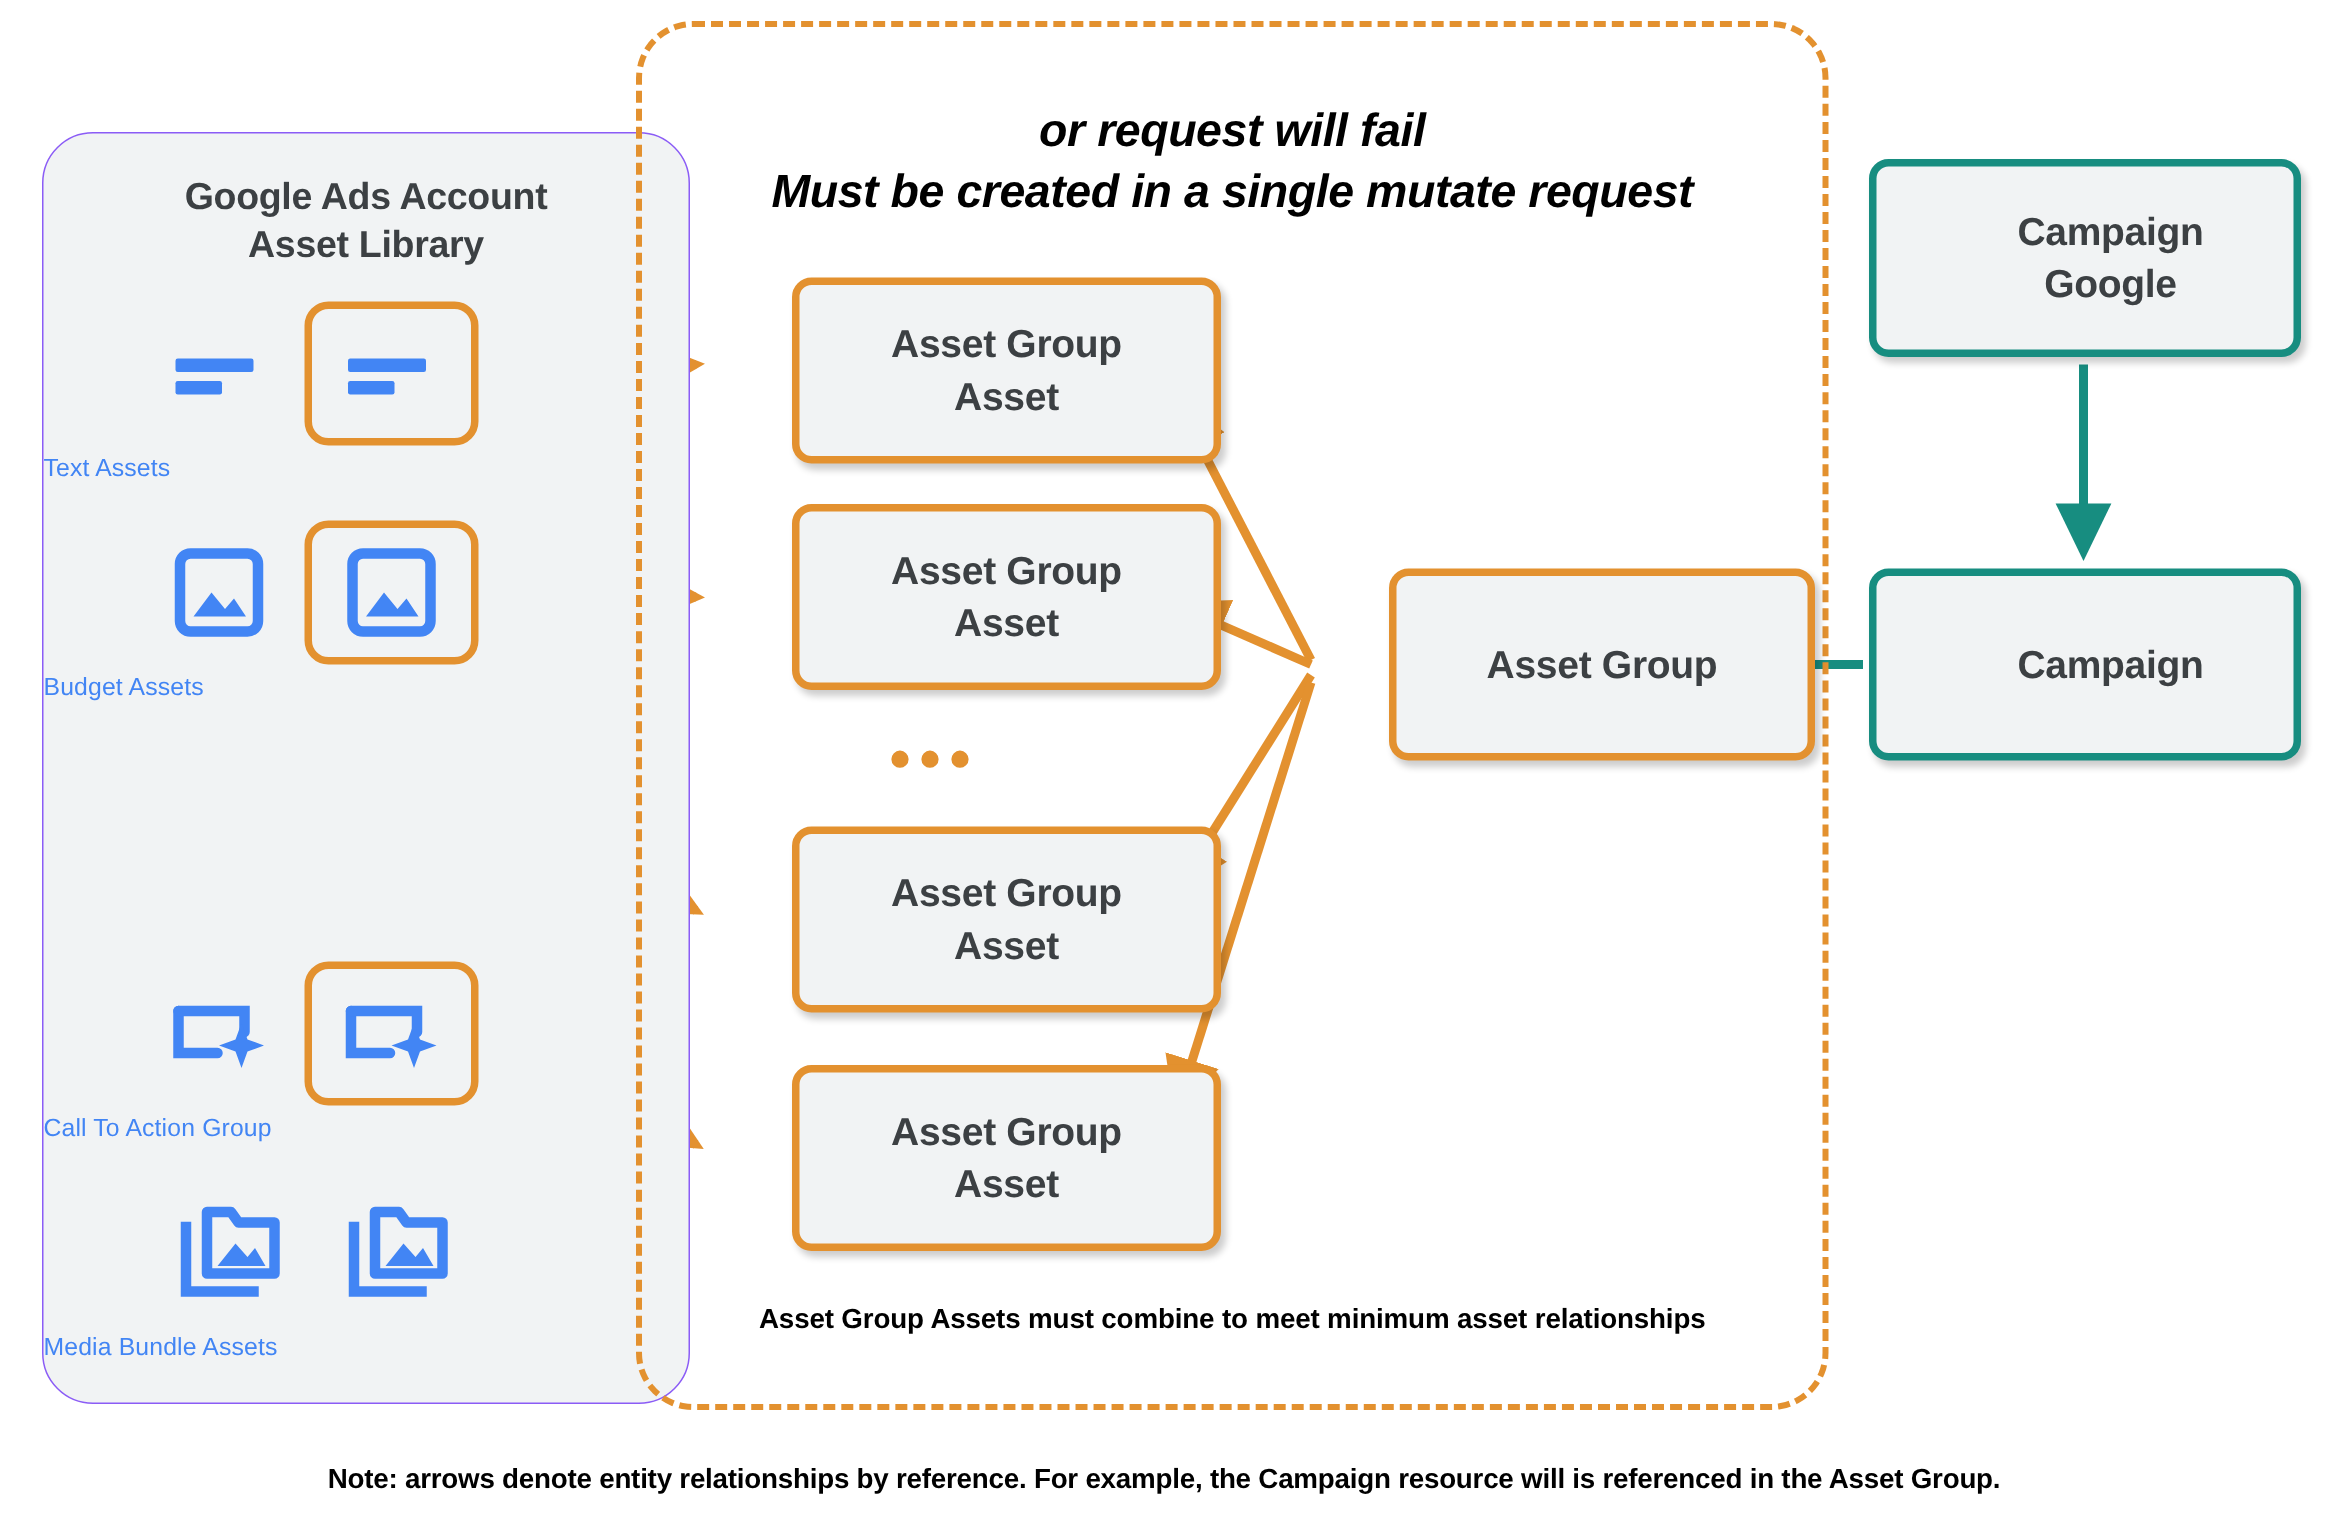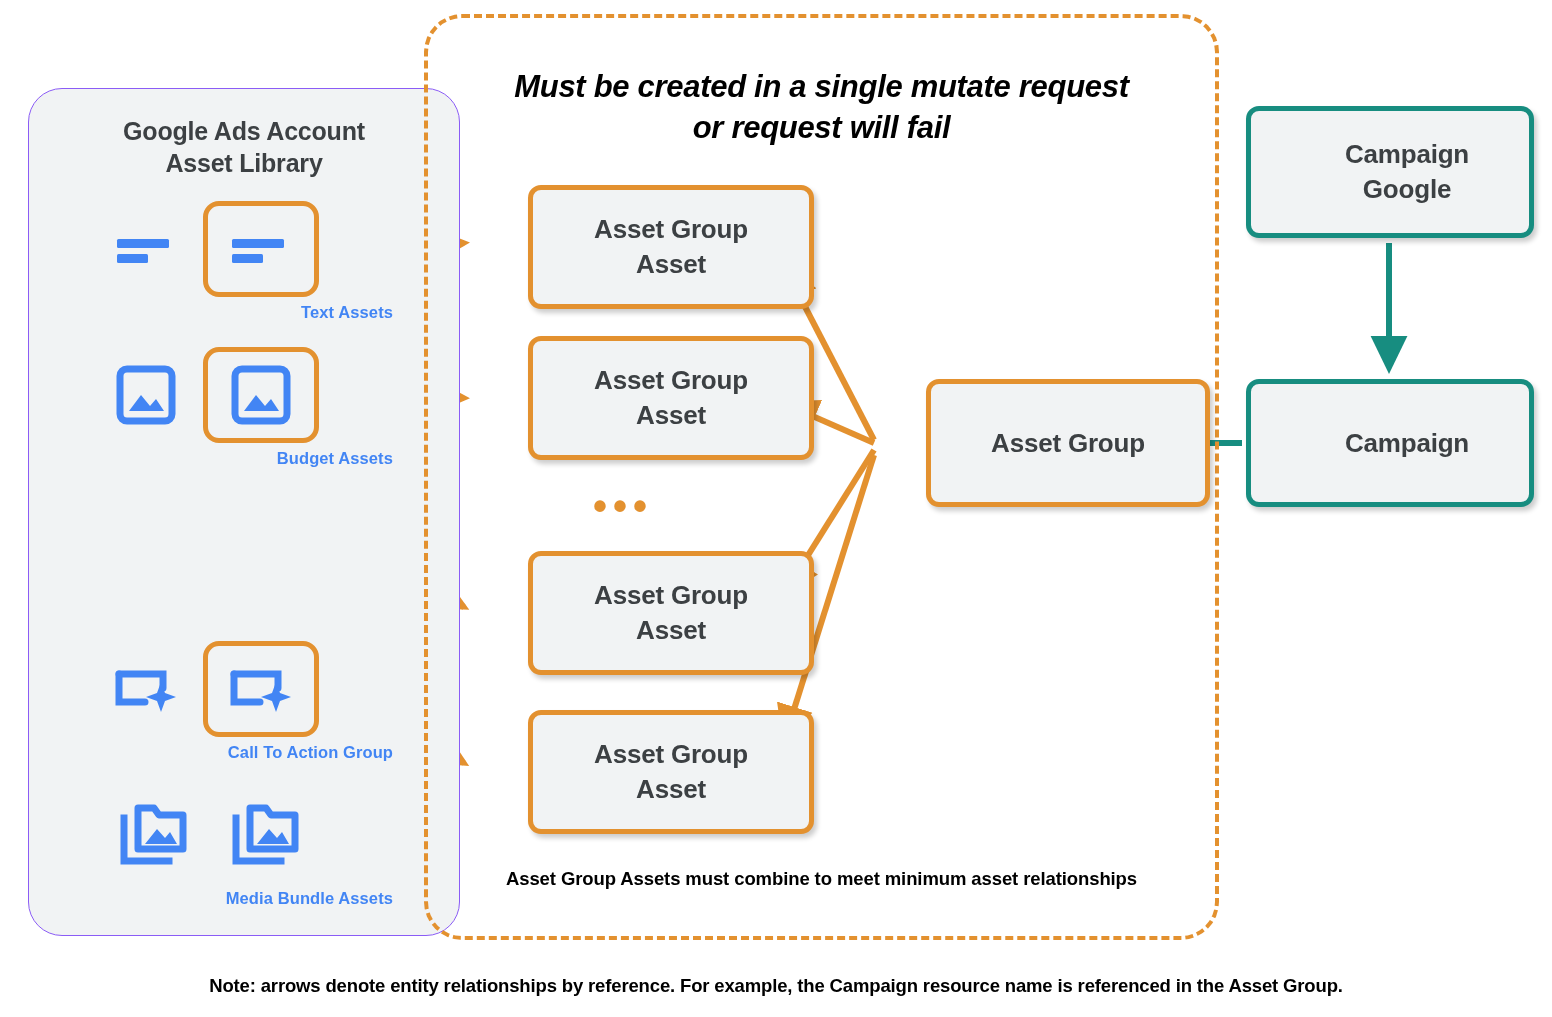--- a/index.html
+++ b/index.html
@@ -79,23 +79,23 @@
     justify-content: center;
     box-sizing: border-box;
   }
   .icon-cell.boxed {
     border: 5px solid #e3912f;
     border-radius: 16px;
     width: 116px;
     height: 96px;
   }
   .asset-caption {
-    text-align: right;
+    text-align: left;
     font-size: 16.5px;
-    font-weight: 700;
+    font-weight: 400;
     color: #4285f4;
     margin-top: 2px;
     letter-spacing: 0.1px;
   }
 
   
   .mutate-box {
     position: absolute;
     left: 424px;
     top: 14px;
@@ -314,22 +314,22 @@
           </svg>
         </div>
       </div>
       <div class="asset-caption">Media Bundle  Assets</div>
     </div>
 
   </div>
 
   <div class="mutate-box">
     <div class="mutate-heading">
+      <div>or request will fail</div>
       <div>Must be created in a single mutate request</div>
-      <div>or request will fail</div>
     </div>
     <div class="mutate-footnote">Asset Group Assets must combine to meet minimum asset relationships</div>
   </div>
 
   <div class="node orange aga-1">
     <div class="node-label">
       <div>Asset Group</div>
       <div>Asset</div>
     </div>
   </div>
@@ -361,15 +361,15 @@
   <div class="node teal campaign-budget-node">
     <div class="node-label">
       <div>Campaign</div>
       <div>Google</div>
     </div>
   </div>
   <div class="node teal campaign-node">
     <div class="node-label">Campaign</div>
   </div>
 
-  <div class="page-note">Note: arrows denote entity relationships by reference. For example, the Campaign resource name is referenced in the Asset Group.</div>
+  <div class="page-note">Note: arrows denote entity relationships by reference. For example, the Campaign resource will is referenced in the Asset Group.</div>
 
 </div>
 
 </body></html>

